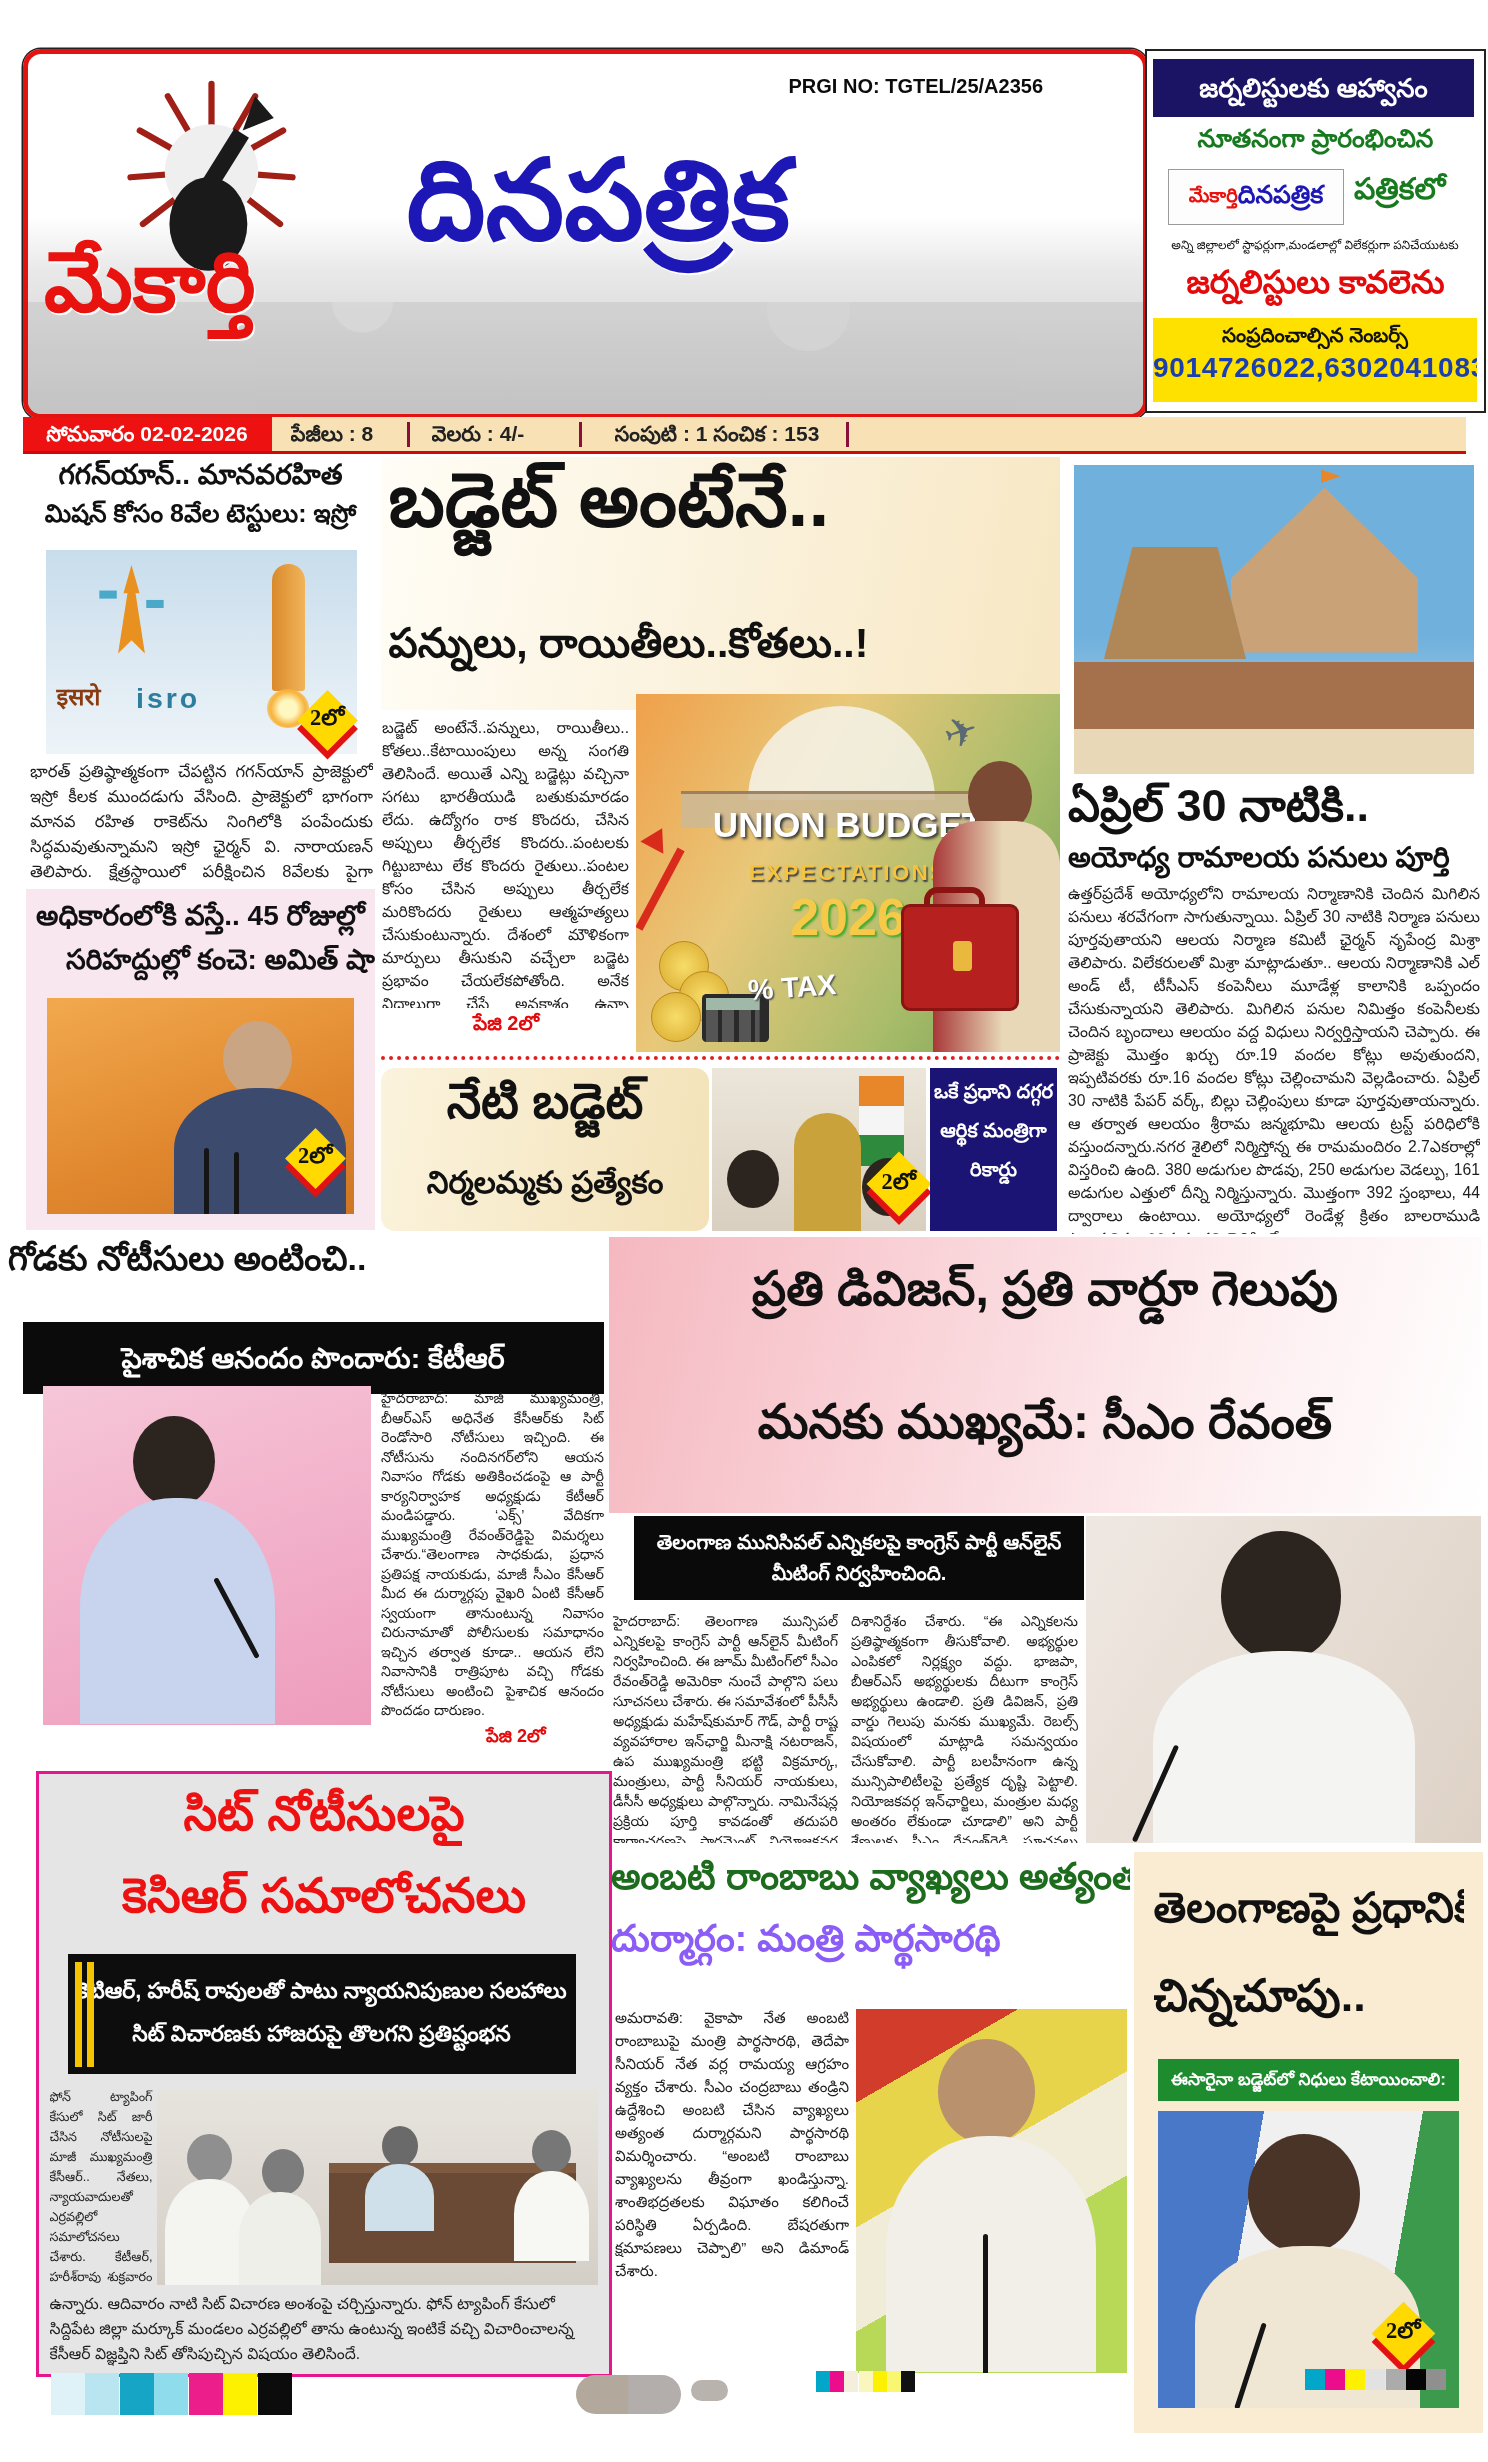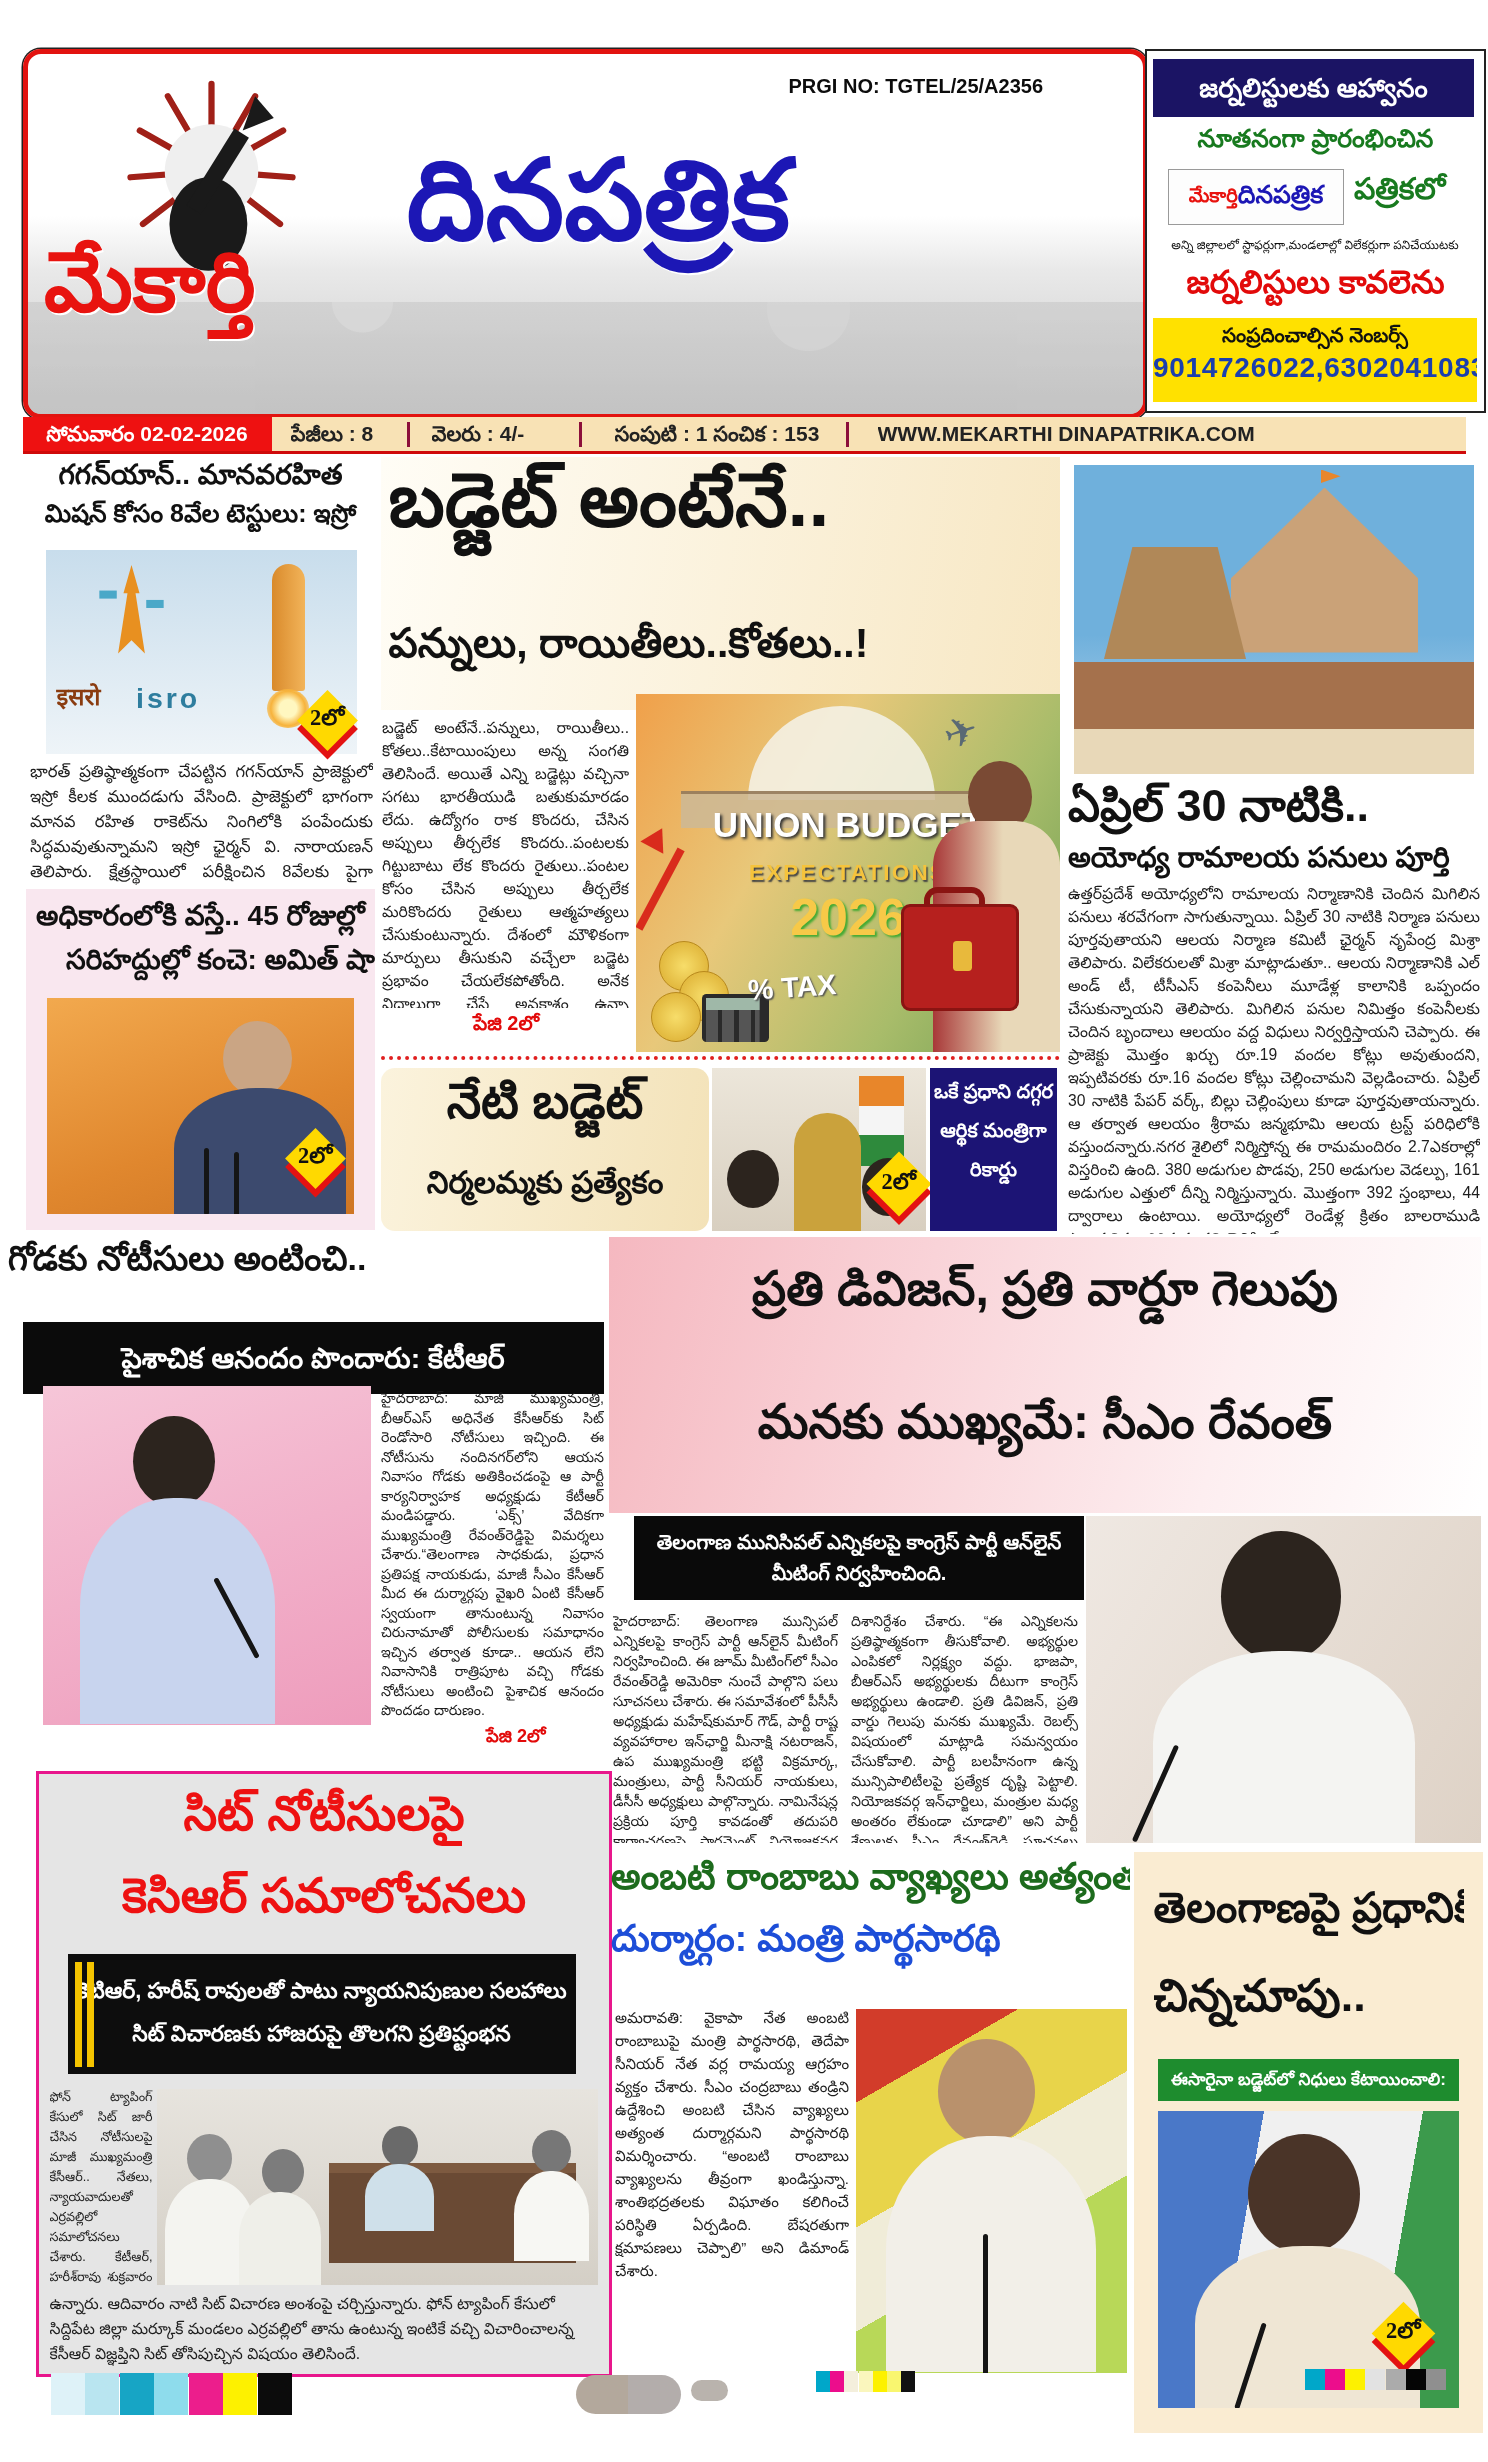--- a/index.html
+++ b/index.html
@@ -163,21 +163,21 @@
              font-size:22px;font-weight:bold;line-height:43px;padding-top:15px;box-sizing:border-box;overflow:hidden;}
   .kcr-stripe{position:absolute;top:7.5px;width:6.7px;height:105px;background:#f5c400;}
   #kcr-side{left:10.5px;top:313px;width:103px;height:199px;font-size:12.7px;line-height:20px;color:#1d1d1d;overflow:hidden;}
   #kcr-photo{left:118px;top:315px;width:441px;height:196px;background:linear-gradient(180deg,#e7e4de,#d4cfc6);}
   #kcr-desk{position:absolute;right:22.5px;bottom:22.5px;width:247px;height:90px;background:#6a4a34;
             border-top:10.5px solid #7d5a40;}
   #kcr-bottom{left:10.5px;top:517px;width:547px;height:75px;font-size:15.7px;line-height:25px;color:#1d1d1d;overflow:hidden;}
 
   
   #amb-h1{left:611px;top:1856px;width:519px;font-size:37px;color:#1d6b1d;}
-  #amb-h2{left:611px;top:1918px;width:519px;font-size:37px;color:#1d4ed8;}
+  #amb-h2{left:611px;top:1918px;width:519px;font-size:37px;color:#8b5cf6;}
   #amb-body{left:615px;top:2006px;width:234px;height:367px;font-size:15px;line-height:23px;}
   #amb-photo{left:856px;top:2009px;width:271px;height:364px;
              background:linear-gradient(150deg,#d23c2a 0 18%,#e8d44a 18% 42%,#f0ecd8 42% 62%,#b8d858 62%);}
   #amb-photo .sil-head{background:#b9916c;}
   #amb-photo .sil-body{background:#f2efe8;}
 
   
   #pon-box{left:1134px;top:1852px;width:349px;height:581px;background:#faecd2;overflow:hidden;}
   #pon-h1{left:19.5px;top:31.5px;width:310px;font-size:42px;}
   #pon-h2{left:19.5px;top:118px;width:310px;font-size:45px;}
@@ -244,21 +244,20 @@
   </div>
 
   <div class="abs" id="date-bar">
     <div class="abs" id="date-red">సోమవారం  02-02-2026</div>
     <div class="abs date-item" style="left:268px;width:109px;">పేజీలు : 8</div>
     <div class="abs date-sep" style="left:384px;"></div>
     <div class="abs date-item" style="left:409px;width:139px;">వెలరు : 4/-</div>
     <div class="abs date-sep" style="left:556px;"></div>
     <div class="abs date-item" style="left:592px;width:225px;">సంపుటి : 1 సంచిక : 153</div>
     <div class="abs date-sep" style="left:823px;"></div>
-    <div class="abs date-item" style="left:855px;width:600px;">WWW.MEKARTHI DINAPATRIKA.COM</div>
   </div>
 
   <div class="abs hl" id="isro-h1">గగన్‌యాన్.. మానవరహిత</div>
   <div class="abs hl" id="isro-h2">మిషన్ కోసం 8వేల టెస్టులు: ఇస్రో</div>
   <div class="photo" id="isro-photo">
     <svg class="abs" style="left:52px;top:6px;width:67px;height:112px;" viewBox="0 0 100 140">
       <polygon points="50,0 62,42 56,42 70,132 50,112 30,132 44,42 38,42" fill="#e89020"></polygon>
       <rect x="2" y="38" width="26" height="12" fill="#4aa8c8"></rect>
         <rect x="72" y="52" width="26" height="12" fill="#4aa8c8"></rect>
     </svg>

